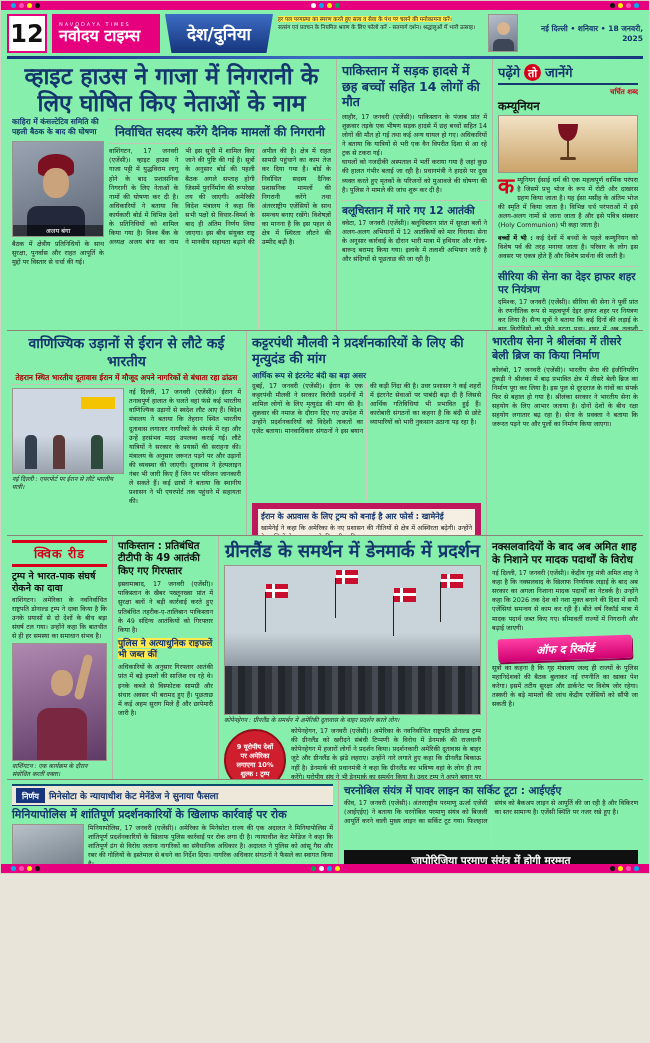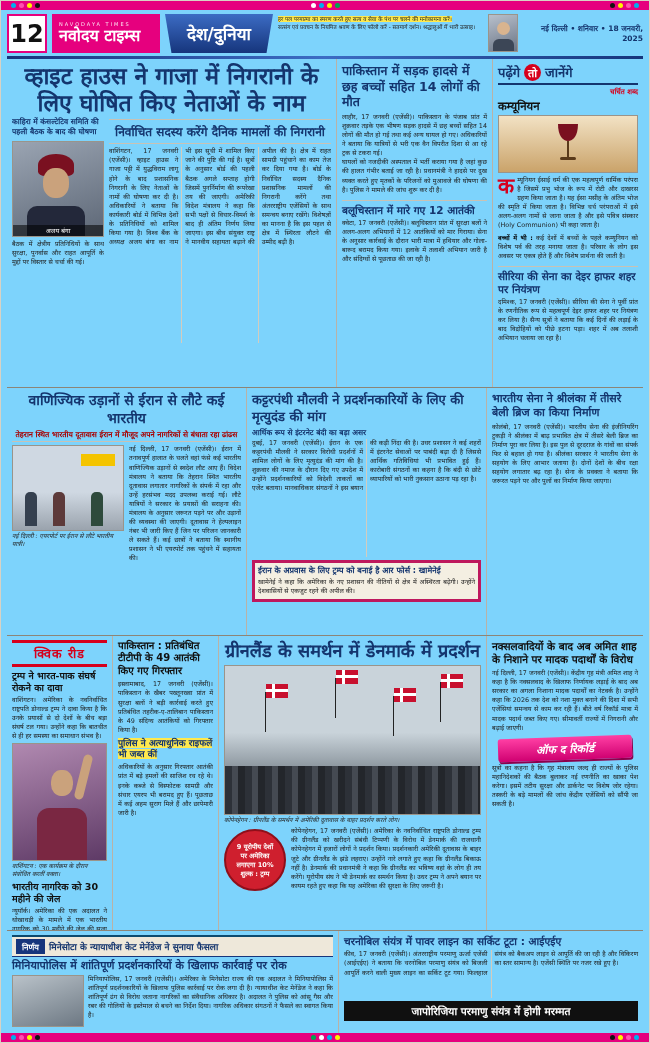--- a/index.html
+++ b/index.html
@@ -1,18 +1,18 @@
 <!DOCTYPE html>
 <html><head>
 <meta charset="utf-8">
 <style>
   *{margin:0;padding:0;box-sizing:border-box}
   html,body{background:#e8e4da}
   body{width:650px;font-family:"DejaVu Sans","Liberation Sans",sans-serif;color:#151515}
-  .page{width:650px;height:1043px;background:#7dd3fc;display:flex;flex-direction:column;overflow:hidden;border:1px solid #d8d2c4}
+  .page{width:650px;height:874px;background:#86efac;display:flex;flex-direction:column;overflow:hidden;border:1px solid #d8d2c4}
   
   .cstrip{height:9px;background:#e6007e;display:flex;align-items:center;justify-content:space-between;padding:0 10px;flex:0 0 9px}
   .dots{display:flex;gap:3px}
   .dot{width:5px;height:5px;border-radius:50%}
   .c{background:#00aeef}.m{background:#ff4fb0}.y{background:#fff200}.k{background:#111}.w{background:#fff}.g{background:#00a651}
   
   .header{display:flex;align-items:stretch;gap:5px;padding:4px 6px 3px 6px;flex:0 0 46px}
   .pagenum{flex:0 0 40px;border:2px solid #e6007e;background:#fff;display:flex;align-items:center;justify-content:center;font-size:24px;font-weight:700;color:#111}
   .masthead{flex:0 0 108px;background:#e6007e;color:#fff;display:flex;flex-direction:column;justify-content:center;padding:2px 7px;line-height:1.1}
   .masthead .en{font-size:5px;letter-spacing:2px;opacity:.9}
@@ -72,21 +72,21 @@
   .knowhead .to{background:#d6001c;color:#fff;font-size:11px;font-weight:700;border-radius:50%;width:17px;height:17px;display:flex;align-items:center;justify-content:center}
   .wordtag{font-size:7px;font-weight:700;color:#d6001c;text-align:right}
   .wordtitle{font-size:11.5px;font-weight:800;color:#111;margin:2px 0}
   .dropcap{float:left;font-size:21px;line-height:.85;font-weight:800;color:#d6001c;padding:2px 3px 0 0}
   .quickhead{color:#d6001c;font-weight:800;font-size:12.5px;text-align:center;border-top:3px solid #d6001c;border-bottom:3px solid #d6001c;padding:2px 0;margin-bottom:3px;letter-spacing:1px}
   .hilite{background:#ffe94d}
   .offrecord{background:linear-gradient(180deg,#ff3fa4,#cf0070);color:#fff;font-weight:800;font-style:italic;font-size:11px;text-align:center;padding:4px 6px;border-radius:3px;transform:rotate(-2deg);margin:4px 6px;box-shadow:1px 2px 0 #8c004c}
   .dtag{display:inline-block;background:#16357c;color:#fff;font-size:8px;font-weight:700;padding:2px 6px;margin-right:4px}
   .dstrip{background:#eee8da;border-top:2px solid #0c4a6e;border-bottom:1px solid #16357c;padding:2px 4px;font-size:9px;font-weight:700;color:#14356e;display:flex;align-items:center;margin-bottom:2px}
   .blackbar{background:#101010;color:#fff;font-weight:700;font-size:10.5px;text-align:center;padding:3px 4px;margin-top:3px}
-  .inset{border:3px solid #be185d;background:#f4efe2;padding:3px;margin:3px 0}
+  .inset{border:6px solid #be185d;background:#f4efe2;padding:3px;margin:3px 0}
   .inset .t{font-size:8px;font-weight:700;color:#14356e;line-height:1.3;margin-bottom:2px}
   .svgglass{display:block}
 </style>
 </head>
 <body>
 
 <div class="page">
 
   <div class="cstrip">
     <div class="dots">
@@ -229,21 +229,21 @@
       </div>
       <div class="caption">वाशिंगटन : एक कार्यक्रम के दौरान संबोधित करतीं वक्ता।</div>
       <div class="h-sm" style="margin-top:3px">भारतीय नागरिक को 30 महीने की जेल</div>
       <div class="body" style="margin-top:2px">न्यूयॉर्क। अमेरिका की एक अदालत ने धोखाधड़ी के मामले में एक भारतीय नागरिक को 30 महीने की जेल की सजा सुनाई है। आरोपी पर बुजुर्गों को ठगने वाले गिरोह से जुड़े होने का आरोप था। अदालत ने जुर्माना भी लगाया है।</div>
     </div>
 
     <div class="col" style="flex:0 0 106px">
       <div class="h-sm" style="font-size:10px">पाकिस्तान : प्रतिबंधित टीटीपी के 49 आतंकी किए गए गिरफ्तार</div>
       <div class="body" style="margin:3px 0">इस्लामाबाद, 17 जनवरी (एजेंसी)। पाकिस्तान के खैबर पख्तूनख्वा प्रांत में सुरक्षा बलों ने बड़ी कार्रवाई करते हुए प्रतिबंधित तहरीक-ए-तालिबान पाकिस्तान के 49 संदिग्ध आतंकियों को गिरफ्तार किया है।</div>
       <div class="h-navy" style="font-size:9px"><span class="hilite">पुलिस ने अत्याधुनिक राइफलें भी जब्त कीं</span></div>
-      <div class="body" style="margin-top:3px">अधिकारियों के अनुसार गिरफ्तार आतंकी प्रांत में बड़े हमलों की साजिश रच रहे थे। इनके कब्जे से विस्फोटक सामग्री और संचार एयरप भी बरामद हुए हैं। पूछताछ में कई अहम सुराग मिले हैं और छापेमारी जारी है।</div>
+      <div class="body" style="margin-top:3px">अधिकारियों के अनुसार गिरफ्तार आतंकी प्रांत में बड़े हमलों की साजिश रच रहे थे। इनके कब्जे से विस्फोटक सामग्री और संचार अवसर भी बरामद हुए हैं। पूछताछ में कई अहम सुराग मिले हैं और छापेमारी जारी है।</div>
     </div>
 
     <div class="col" style="flex:0 0 268px">
       <div class="h-med" style="font-size:18px;text-align:center;margin-bottom:3px">ग्रीनलैंड के समर्थन में डेनमार्क में प्रदर्शन</div>
       <div class="photo protest">
         <div class="pole" style="left:40px;top:26px"></div>
           <div class="flag" style="left:41px;top:18px"></div>
         <div class="pole" style="left:110px;top:12px"></div>
           <div class="flag" style="left:111px;top:4px"></div>
         <div class="pole" style="left:168px;top:30px"></div>

